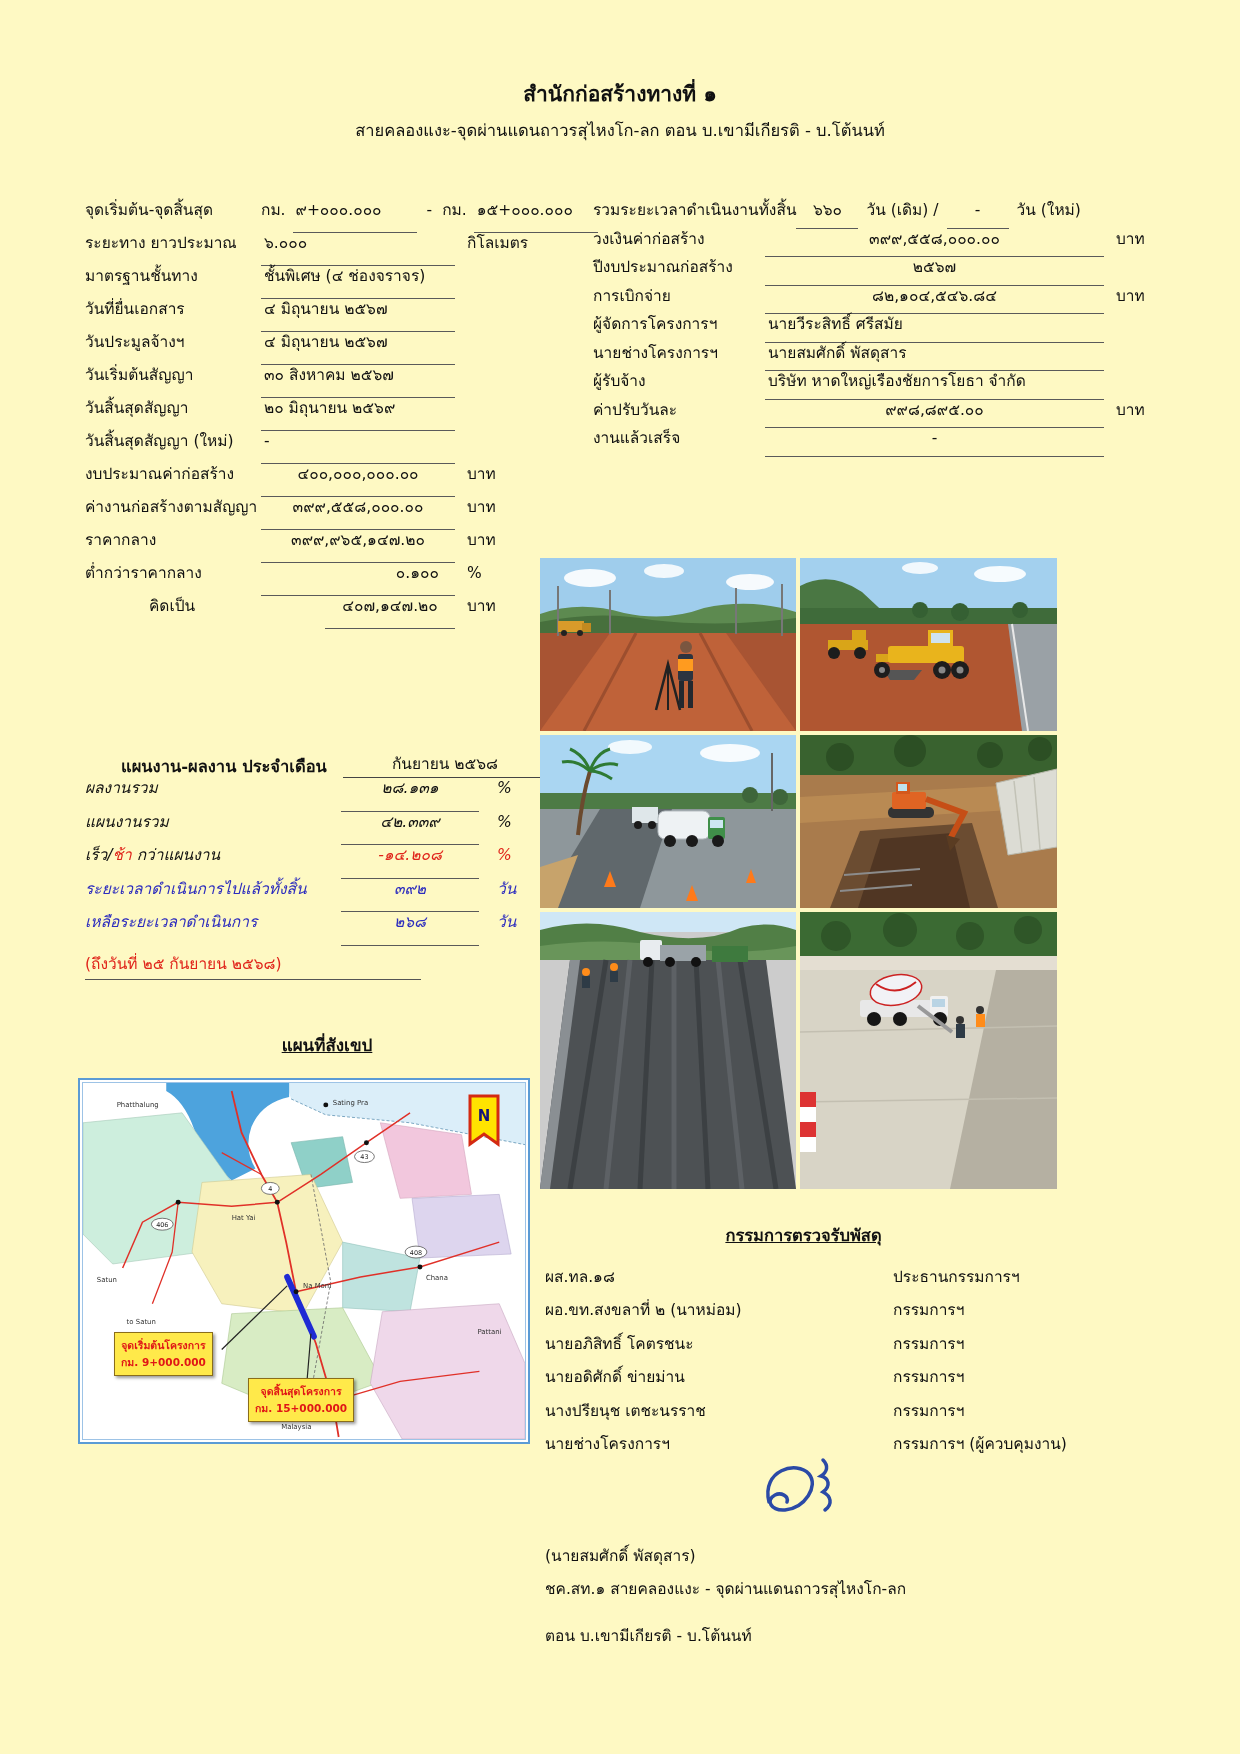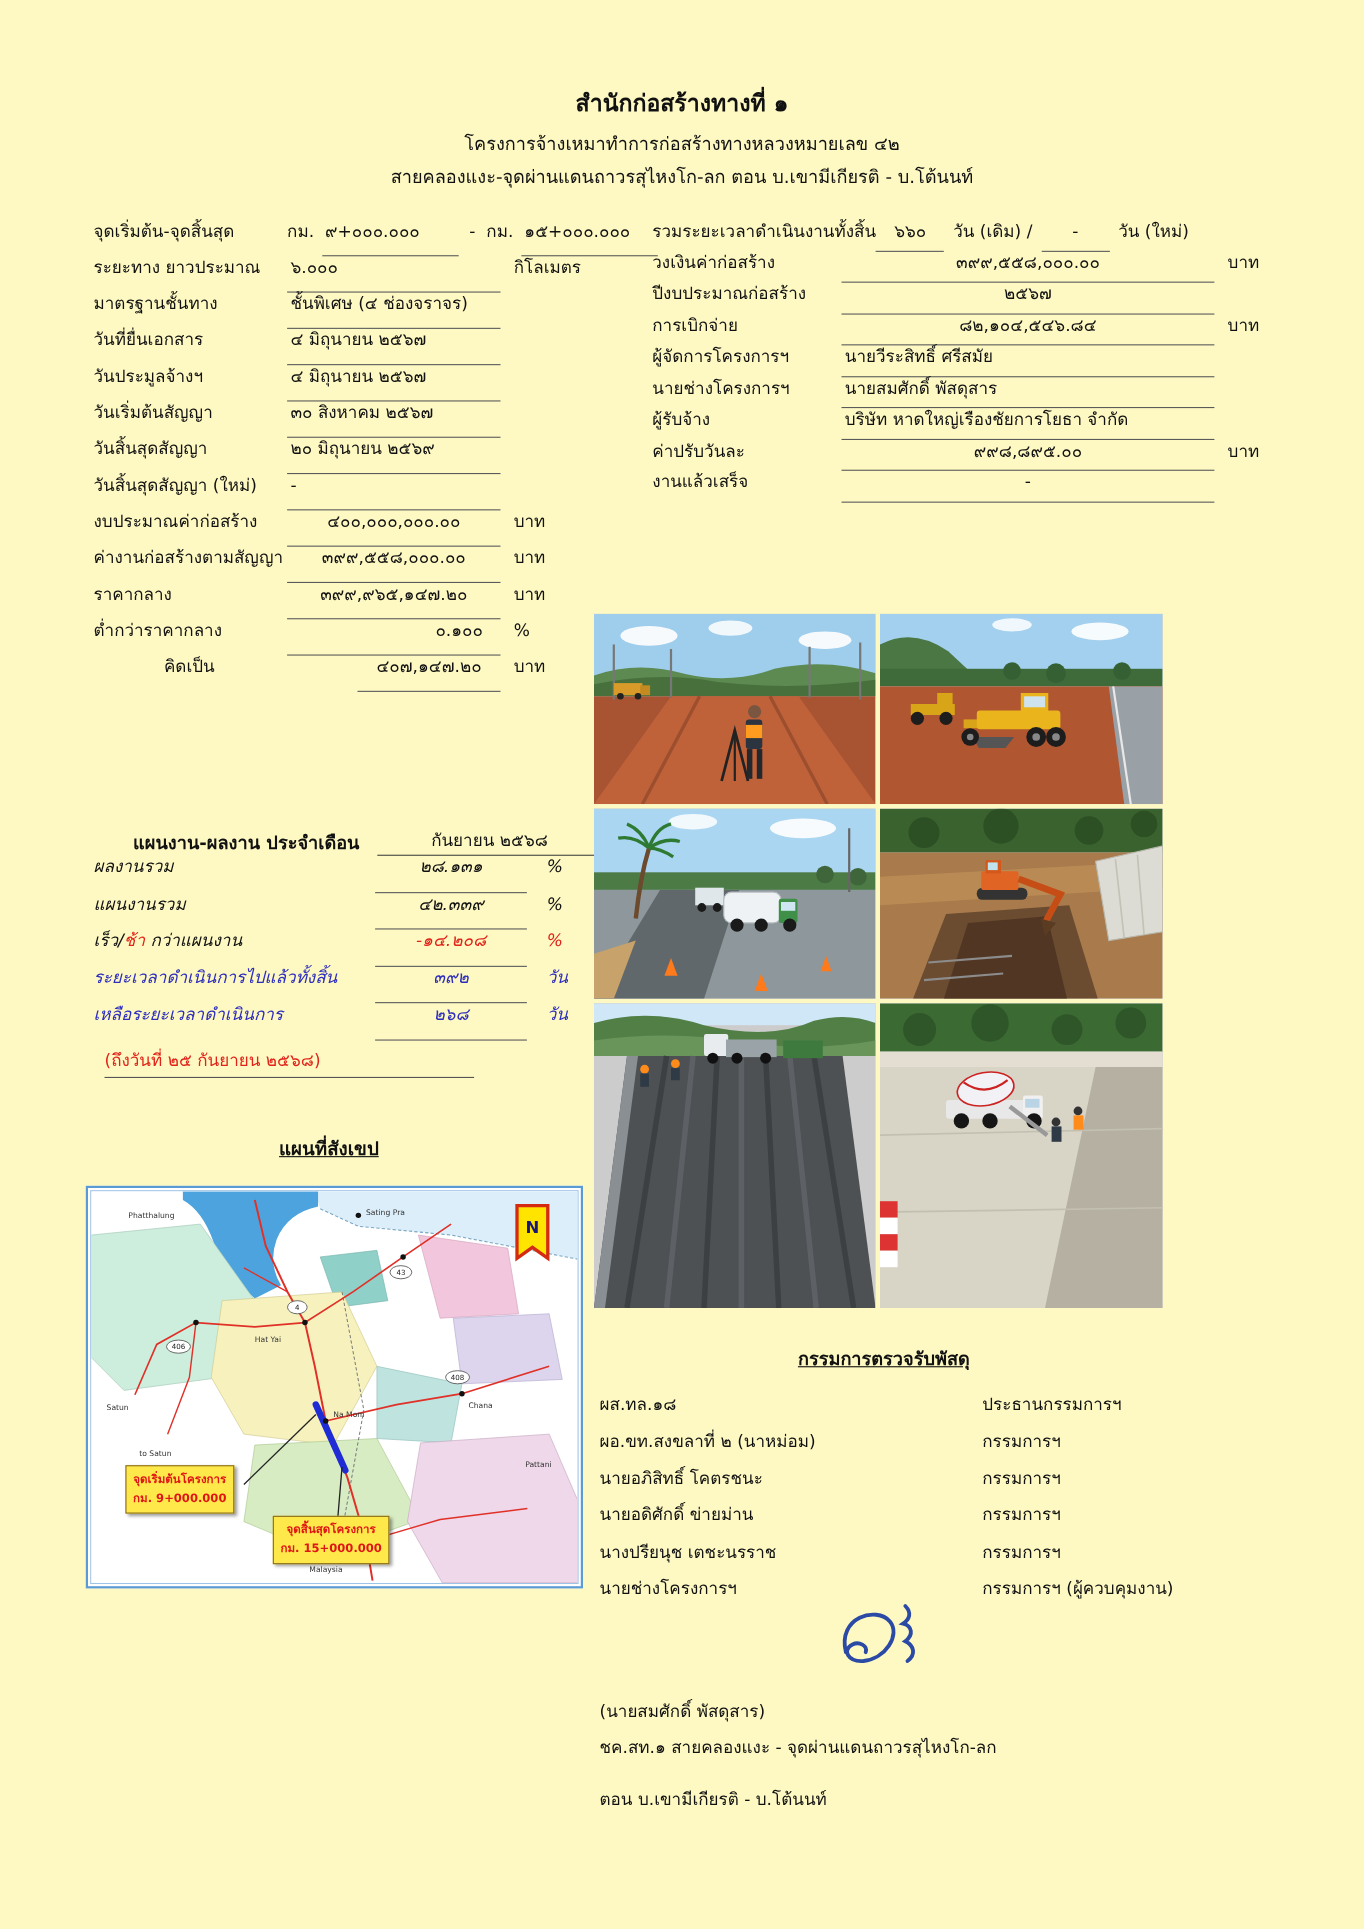--- a/index.html
+++ b/index.html
@@ -39,24 +39,24 @@
   .prog { position:absolute; left:85px; top:740px; width:462px; }
   .prog-hdr { display:flex; align-items:flex-end; height:38px; }
   .prog-title { font-weight:700; font-size:16.5px; flex:0 0 258px; padding-left:36px; box-sizing:border-box; white-space:nowrap; }
   .prog-month { flex:1; border-bottom:1.5px solid #444; text-align:center; padding-bottom:1px; }
   .prog .row { height:33.5px;font-style:italic; }
   .prog .lbl { flex:1 1 auto; width:auto; }
   .prog .val { flex:0 0 132px; text-align:center; }
   .prog .unit { flex:0 0 auto; width:50px; padding-left:18px; }
   .red { color:#e0241a; }
   .blue { color:#2d2dbe; }
-  .prog-note { color:#e0241a; border-bottom:1.5px solid #555; width:336px; padding:8px 0 4px 0;margin-left:10px; }
-
-  
-  .map-hd { position:absolute; left:69px; top:1034px; width:460px; text-align:center;
+  .prog-note { color:#e0241a; border-bottom:1.5px solid #555; width:336px; padding:8px 0 4px 0; }
+
+  
+  .map-hd { position:absolute; left:97px; top:1034px; width:460px; text-align:center;
             font-weight:700; font-size:17px; text-decoration:underline; }
   .map-box { position:absolute; left:78px; top:1078px; width:452px; height:366px;
              border:2px solid #5b9bd5; box-sizing:border-box; background:#fff; }
   .map-inner { position:absolute; inset:2px; border:1px solid #9dc3e6; overflow:hidden; }
   .map-inner svg { display:block; width:100%; height:100%; }
   .callout { position:absolute; background:#ffe94a; border:1px solid #8a6d1a;
              box-shadow:2px 2px 3px rgba(0,0,0,.4); color:#e01616; font-weight:700;
              font-size:10.5px; line-height:1.6; text-align:center; padding:4px 6px; white-space:nowrap; }
   .north { position:absolute; right:26px; top:14px; width:36px; height:60px; }
 
@@ -76,21 +76,20 @@
   .sig svg { display:block; margin:0 auto; }
   .sig-line { margin-top:6px; line-height:2.1; }
 </style>
 </head>
 <body>
 
 <div class="page">
 
   <div class="hdr">
     <div class="hdr-title">สำนักก่อสร้างทางที่ ๑</div>
-    <div class="hdr-sub">โครงการจ้างเหมาทำการก่อสร้างทางหลวงหมายเลข ๔๒</div>
     <div class="hdr-sub">สายคลองแงะ-จุดผ่านแดนถาวรสุไหงโก-ลก  ตอน บ.เขามีเกียรติ - บ.โต้นนท์</div>
   </div>
 
   <div class="fl">
     <div class="row">
       <span class="lbl">จุดเริ่มต้น-จุดสิ้นสุด</span>
       <span class="kmu">กม.</span>
       <span class="kmv">๙+๐๐๐.๐๐๐</span>
       <span class="kmd">-</span>
       <span class="kmu">กม.</span>

